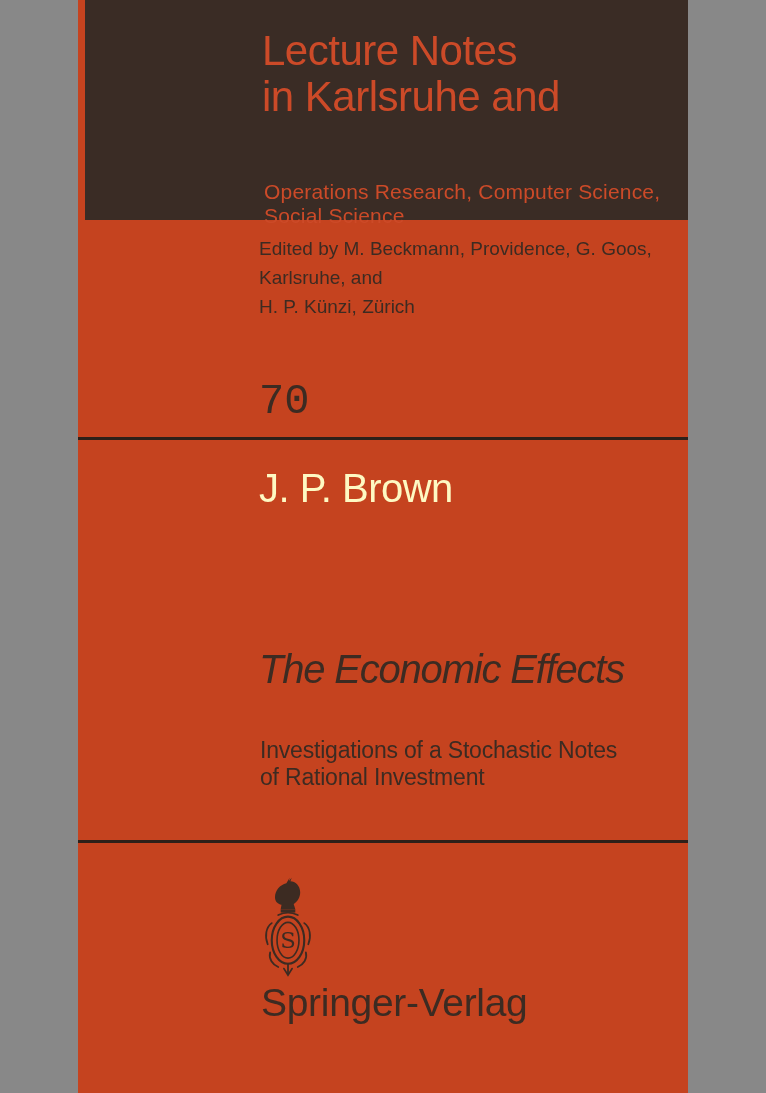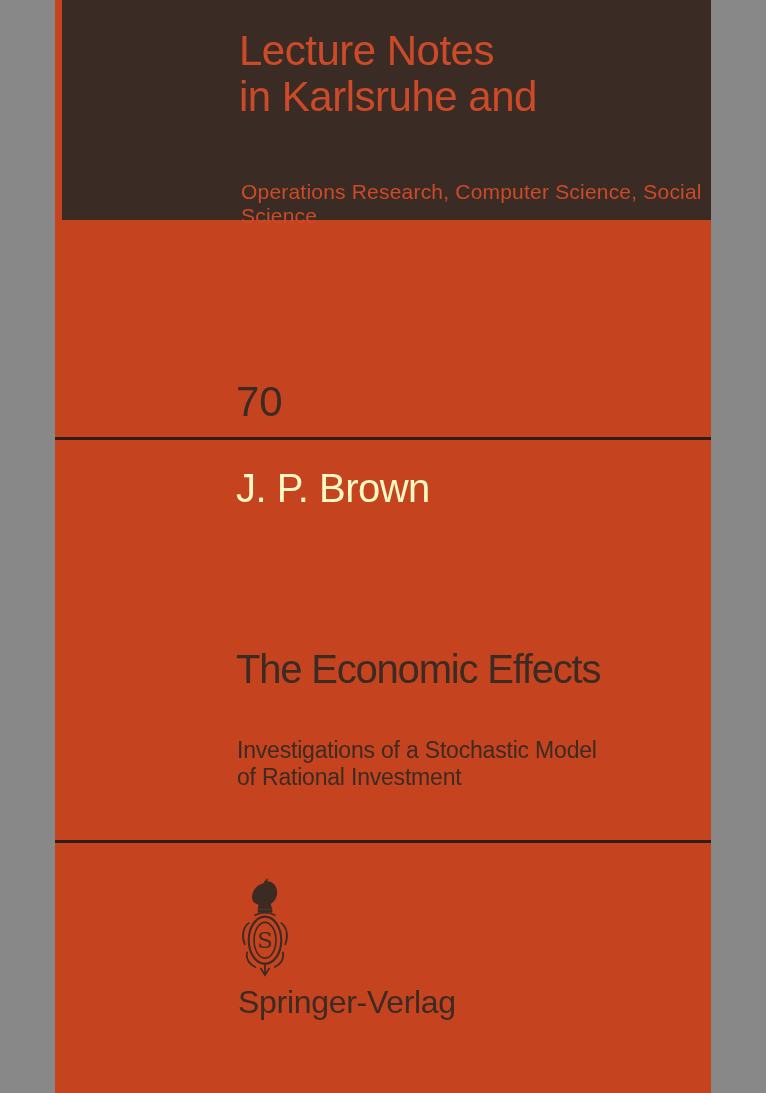--- a/index.html
+++ b/index.html
@@ -3,21 +3,21 @@
 <meta charset="utf-8">
 <style>
   html, body {
     margin: 0;
     padding: 0;
     background: #888;
     font-family: "Liberation Sans", sans-serif;
   }
   .cover {
     position: relative;
-    width: 656px;
+    width: 610px;
     height: 1093px;
     margin: 0 auto;
     background: #c5431f;
     overflow: hidden;
   }
   
   .band {
     position: absolute;
     top: 0;
     left: 7px;
@@ -50,20 +50,21 @@
     font-size: 19px;
     line-height: 29px;
     color: #3c2b22;
   }
   .volume {
     position: absolute;
     left: 181px;
     top: 378px;
     font-size: 42px;
     color: #3c2b22;
+    font-family: Liberation Mono, monospace;
   }
   .rule {
     position: absolute;
     left: 0;
     right: 0;
     height: 3px;
     background: #2e2019;
   }
   .rule-1 { top: 437px; }
   .rule-2 { top: 840px; }
@@ -76,20 +77,21 @@
     color: #fef9c3;
   }
   .book-title {
     position: absolute;
     left: 181px;
     top: 646px;
     font-size: 40px;
     line-height: 47px;
     letter-spacing: -1.2px;
     color: #3c2b22;
+    font-style: italic;
   }
   .book-subtitle {
     position: absolute;
     left: 182px;
     top: 737px;
     font-size: 23px;
     line-height: 27px;
     letter-spacing: -0.2px;
     color: #3c2b22;
   }
@@ -97,53 +99,57 @@
     position: absolute;
     left: 184px;
     top: 876px;
     width: 52px;
     height: 102px;
   }
   .publisher {
     position: absolute;
     left: 183px;
     top: 984px;
-    font-size: 32px;
+    font-size: 39px;
     line-height: 37px;
     letter-spacing: -0.3px;
     color: #3c2b22;
   }
 </style>
 </head>
 <body>
 
 <div class="cover">
 
   <div class="band"></div>
 
   <div class="series-title">
     <div>Lecture Notes</div>
     <div>in Karlsruhe and</div>
   </div>
 
   <div class="series-subtitle">Operations Research, Computer Science, Social Science</div>
 
+  <div class="editors">
+    <div>Edited by M. Beckmann, Providence, G. Goos, Karlsruhe, and</div>
+    <div>H. P. Künzi, Zürich</div>
+  </div>
 
   <div class="volume">70</div>
 
   <div class="rule rule-1"></div>
 
   <div class="author">J. P. Brown</div>
 
   <div class="book-title">
     <div>The Economic Effects</div>
   </div>
 
   <div class="book-subtitle">
-    <div>Investigations of a Stochastic Model</div>
+    <div>Investigations of a Stochastic Notes</div>
     <div>of Rational Investment</div>
   </div>
 
   <div class="rule rule-2"></div>
 
   <div class="logo">
     <svg viewBox="0 0 64 128" width="52" height="104" xmlns="http://www.w3.org/2000/svg">
 
       <path d="M34 2 L30 9 C22 11 16 18 16 26 C16 31 19 34 24 35.5 L23 41 L41 41 L39 34.5 C44 31.5 47 26 47 20 C47 12 41 6.5 35 6.5 L36.5 2 L33 6 Z" fill="#3c2b22" stroke="none"></path>
       <path d="M23 41 h18 v4 h-18 z" fill="#3c2b22"></path>

